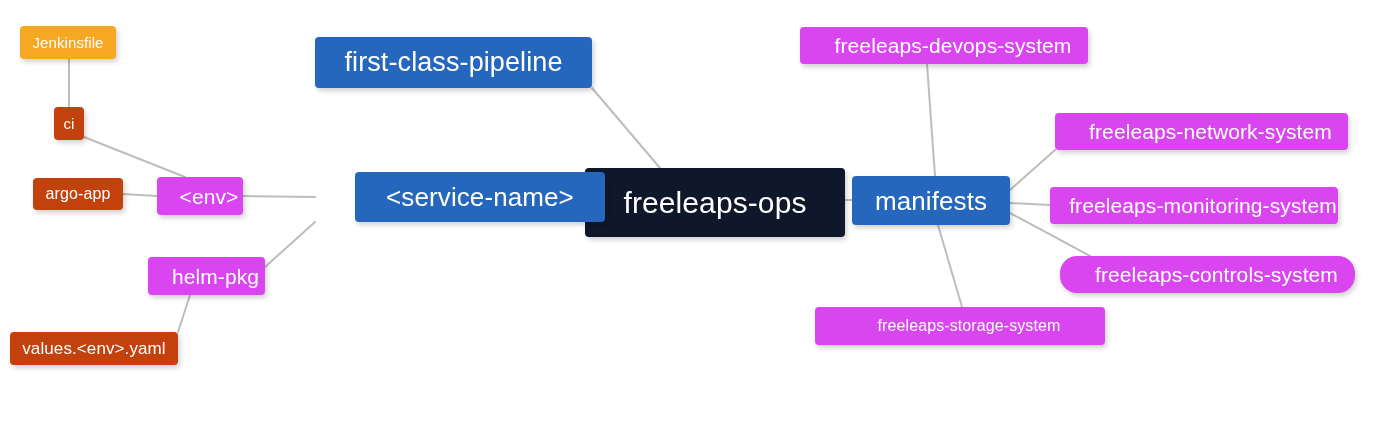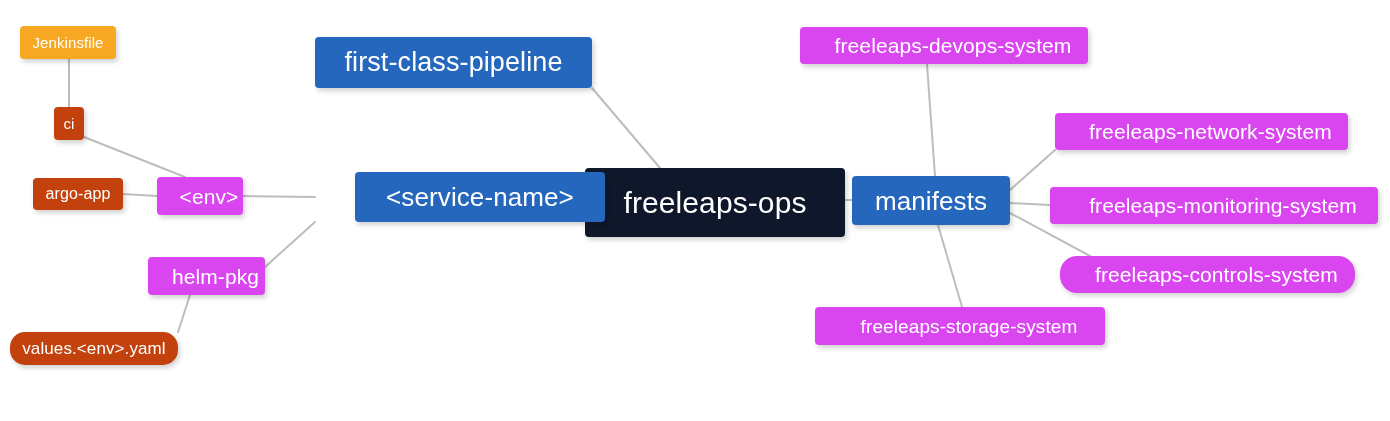--- a/index.html
+++ b/index.html
@@ -84,20 +84,20 @@
   <div id="node-layer">
       <div class="node root" style="left: 585px; top: 168px; width: 260px; height: 69px; font-size: 30px;">freeleaps-ops</div>
       <div class="node blue" style="left: 315px; top: 172px; width: 250px; height: 50px; font-size: 26px; margin-left: 40px;">&lt;service-name&gt;</div>
       <div class="node blue" style="left: 315px; top: 37px; width: 277px; height: 51px; font-size: 27px;">first-class-pipeline</div>
       <div class="node blue" style="left: 852px; top: 176px; width: 158px; height: 49px; font-size: 26px;">manifests</div>
       <div class="node green" style="left: 157px; top: 177px; width: 86px; height: 38px; font-size: 21px;">&lt;env&gt;</div>
       <div class="node green" style="left: 148px; top: 257px; width: 117px; height: 38px; font-size: 21px; text-align: center;">helm-pkg</div>
       <div class="node red" style="left: 54px; top: 107px; width: 30px; height: 33px; font-size: 15px;">ci</div>
       <div class="node orange" style="left: 20px; top: 26px; width: 96px; height: 33px; font-size: 15px;">Jenkinsfile</div>
       <div class="node red" style="left: 33px; top: 178px; width: 90px; height: 32px; font-size: 16px; text-align: right;">argo-app</div>
-      <div class="node red" style="left: 10px; top: 332px; width: 168px; height: 33px; font-size: 17px; border-radius: 15px;">values.&lt;env&gt;.yaml</div>
+      <div class="node red" style="left: 10px; top: 332px; width: 168px; height: 33px; font-size: 17px;">values.&lt;env&gt;.yaml</div>
       <div class="node green" style="left: 800px; top: 27px; width: 288px; height: 37px; font-size: 21px;">freeleaps-devops-system</div>
       <div class="node green" style="left: 1055px; top: 113px; width: 293px; height: 37px; font-size: 21px;">freeleaps-network-system</div>
-      <div class="node green" style="left: 1050px; top: 187px; width: 328px; height: 37px; font-size: 21px;">freeleaps-monitoring-system</div>
+      <div class="node green" style="left: 1050px; top: 187px; width: 288px; height: 37px; font-size: 21px;">freeleaps-monitoring-system</div>
       <div class="node green" style="left: 1060px; top: 256px; width: 295px; height: 37px; font-size: 21px; border-radius: 17px;">freeleaps-controls-system</div>
-      <div class="node green" style="left: 815px; top: 307px; width: 290px; height: 38px; font-size: 19px;">freeleaps-storage-system</div>
+      <div class="node green" style="left: 815px; top: 307px; width: 290px; height: 38px; font-size: 16px;">freeleaps-storage-system</div>
     </div>
 </div>
 
 </body></html>

